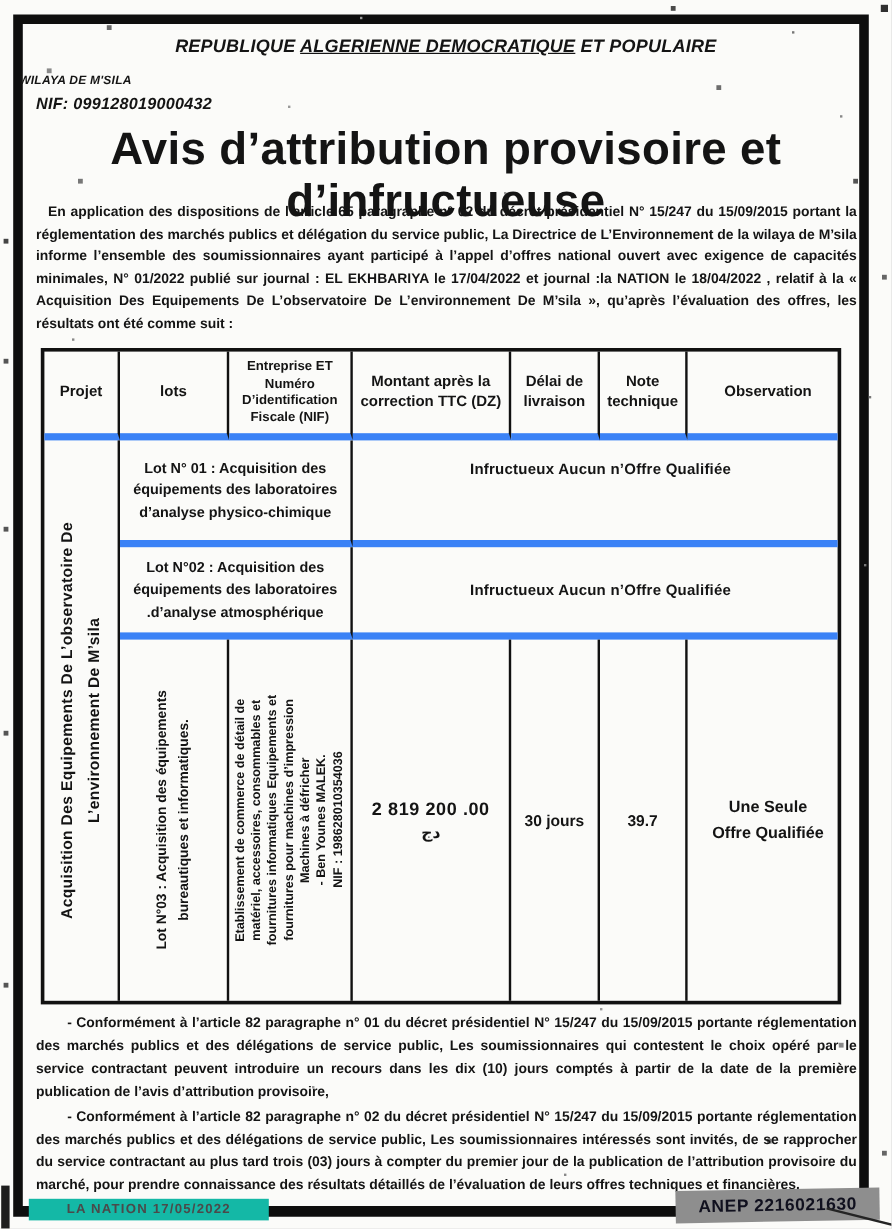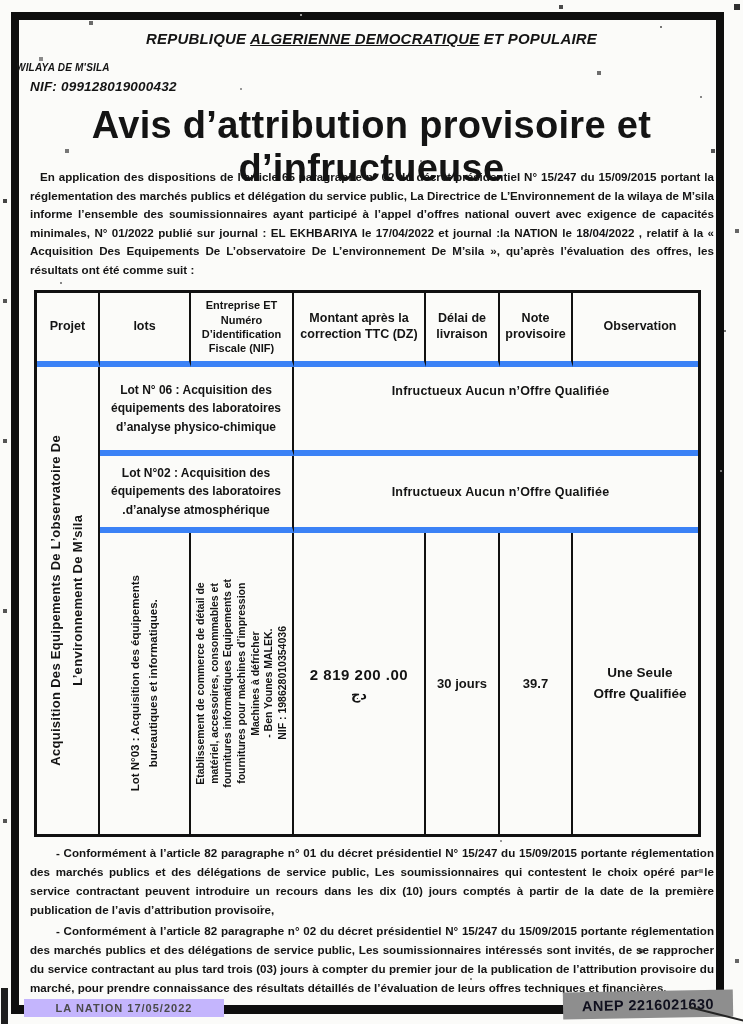--- a/index.html
+++ b/index.html
@@ -65,21 +65,21 @@
   .small-num{font-size:13px;}
   .obs{font-size:13.5px;line-height:1.5;}
   .footer-p{
     position:absolute;left:30px;width:684px;font-weight:bold;
     font-size:11.6px;line-height:19px;text-align:justify;text-indent:26px;
   }
   .fp1{top:843px;}
   .fp2{top:921px;}
   .stamp-left{
     position:absolute;left:24px;top:999px;width:200px;height:18px;
-    background:#c4b5fd;color:#4a4a4a;font-weight:bold;font-size:11px;
+    background:#14b8a6;color:#4a4a4a;font-weight:bold;font-size:11px;
     display:flex;align-items:center;justify-content:center;
     letter-spacing:1px;z-index:3;white-space:nowrap;overflow:hidden;
   }
   .stamp-right{
     position:absolute;left:563px;top:991px;width:170px;height:27px;
     background:#8e8e8e;color:#10101e;font-weight:bold;font-size:14.5px;
     display:flex;align-items:center;justify-content:center;
     letter-spacing:.5px;z-index:3;transform:rotate(-1deg);
   }
   .left-mark{position:absolute;left:1px;top:988px;width:7px;height:36px;background:#1e1e1e;z-index:2;}
@@ -122,29 +122,29 @@
 
   <div class="intro">En application des dispositions de l’article 65 paragraphe  n° 02  du décret présidentiel N° 15/247 du 15/09/2015 portant la réglementation des marchés publics et délégation du service public, La Directrice de L’Environnement de la wilaya de M’sila informe l’ensemble des soumissionnaires ayant participé à l’appel d’offres national ouvert  avec exigence  de capacités minimales, N° 01/2022  publié sur journal :   EL EKHBARIYA  le 17/04/2022 et  journal :la NATION le 18/04/2022 , relatif à la « Acquisition Des Equipements De L’observatoire De L’environnement De M’sila », qu’après l’évaluation des offres, les résultats ont été  comme suit :</div>
 
   <div class="tbl">
 
     <div class="cell hdr" style="grid-row:1;grid-column:1;">Projet</div>
     <div class="cell hdr" style="grid-row:1;grid-column:2;">lots</div>
     <div class="cell hdr-small" style="grid-row:1;grid-column:3;">Entreprise ET Numéro D’identification Fiscale (NIF)</div>
     <div class="cell hdr" style="grid-row:1;grid-column:4;">Montant après la correction TTC (DZ)</div>
     <div class="cell hdr" style="grid-row:1;grid-column:5;">Délai de livraison</div>
-    <div class="cell hdr" style="grid-row:1;grid-column:6;">Note provisoire</div>
+    <div class="cell hdr" style="grid-row:1;grid-column:6;">Note technique</div>
     <div class="cell hdr cR" style="grid-row:1;grid-column:7;">Observation</div>
 
     <div class="cell cB" style="grid-row:2/5;grid-column:1;">
       <span class="vert v-project">Acquisition Des Equipements De L’observatoire De
 L’environnement De M’sila</span>
     </div>
 
-    <div class="cell lotcell" style="grid-row:2;grid-column:2/4;">Lot N° 06 : Acquisition des équipements des laboratoires d’analyse physico-chimique</div>
+    <div class="cell lotcell" style="grid-row:2;grid-column:2/4;">Lot N° 01 : Acquisition des équipements des laboratoires d’analyse physico-chimique</div>
     <div class="cell rescell res-top cR" style="grid-row:2;grid-column:4/8;">Infructueux Aucun n’Offre Qualifiée</div>
 
     <div class="cell lotcell" style="grid-row:3;grid-column:2/4;">Lot N°02 : Acquisition des équipements des laboratoires .d’analyse atmosphérique</div>
     <div class="cell rescell cR" style="grid-row:3;grid-column:4/8;">Infructueux Aucun n’Offre Qualifiée</div>
 
     <div class="cell cB" style="grid-row:4;grid-column:2;">
       <span class="vert v-lot3">Lot N°03 : Acquisition des équipements
 bureautiques et informatiques.</span>
     </div>
     <div class="cell cB" style="grid-row:4;grid-column:3;">

